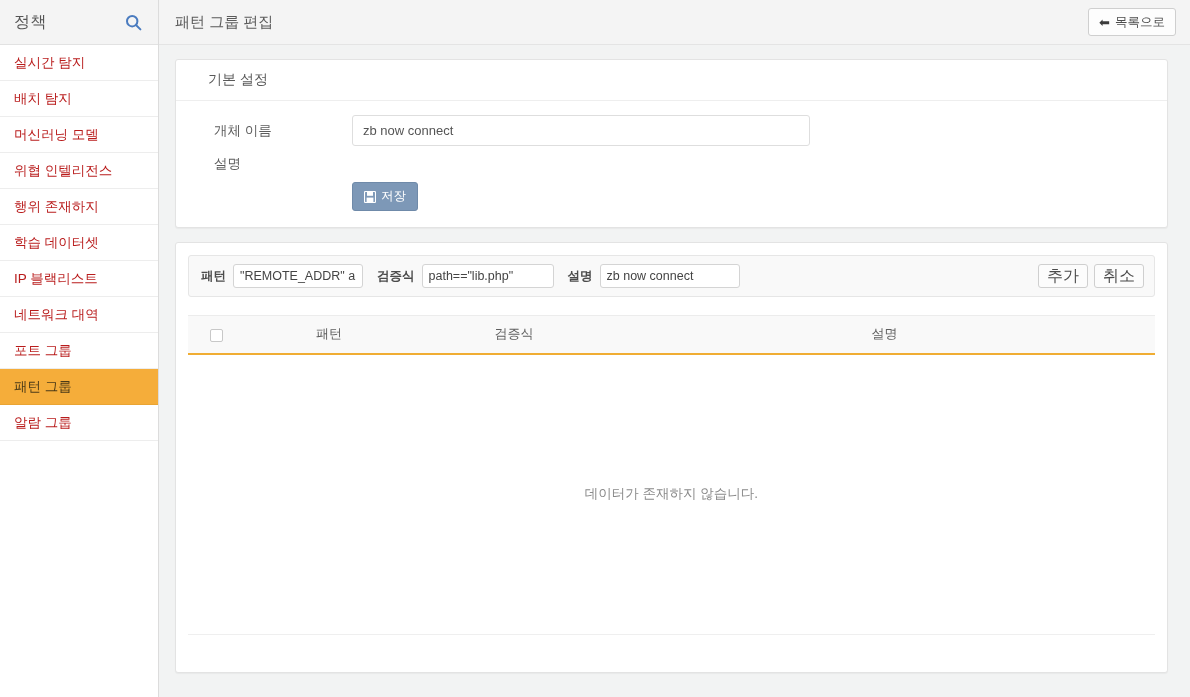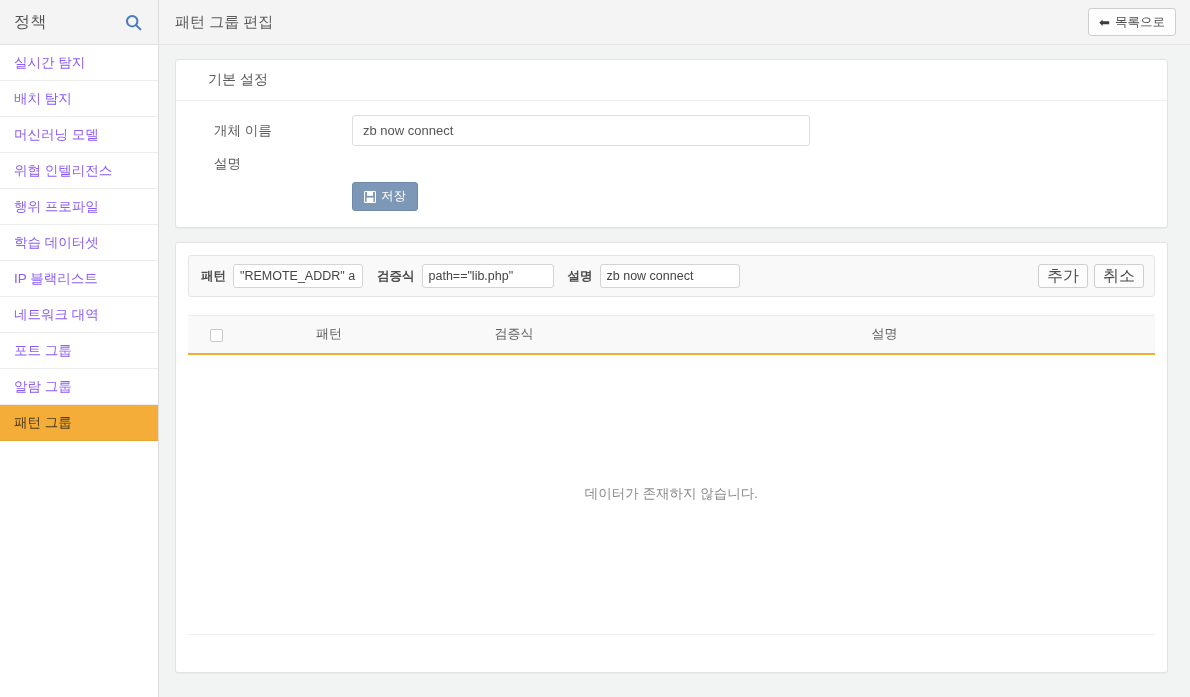--- a/index.html
+++ b/index.html
@@ -41,21 +41,21 @@
     width: 22px; height: 22px;
     display: flex; align-items: center; justify-content: center;
     cursor: pointer;
   }
   .side-item {
     height: 36px;
     display: flex;
     align-items: center;
     padding-left: 14px;
     font-size: 13.5px;
-    color: #8b5cf6;
+    color: #b91c1c;
     border-bottom: 1px solid #ededed;
     cursor: pointer;
     background: #fff;
   }
   .side-item.active {
     background: #f5ad3a;
     color: #4a3a18;
     border-bottom-color: #e9a433;
   }
 
@@ -272,39 +272,39 @@
         <div class="side-item">
           <span>배치 탐지</span>
         </div>
         <div class="side-item">
           <span>머신러닝 모델</span>
         </div>
         <div class="side-item">
           <span>위협 인텔리전스</span>
         </div>
         <div class="side-item">
-          <span>행위 프로파일</span>
+          <span>행위 존재하지</span>
         </div>
         <div class="side-item">
           <span>학습 데이터셋</span>
         </div>
         <div class="side-item">
           <span>IP 블랙리스트</span>
         </div>
         <div class="side-item">
           <span>네트워크 대역</span>
         </div>
         <div class="side-item">
           <span>포트 그룹</span>
-        </div>
-        <div class="side-item">
-          <span>알람 그룹</span>
         </div>
         <div class="side-item active">
           <span>패턴 그룹</span>
+        </div>
+        <div class="side-item">
+          <span>알람 그룹</span>
         </div>
       </div>
   </div>
 
   <div id="main">
 
     <div class="topbar">
       <div class="page-title">패턴 그룹 편집</div>
       <button class="btn-back">
         <span class="arrow">⬅</span>

